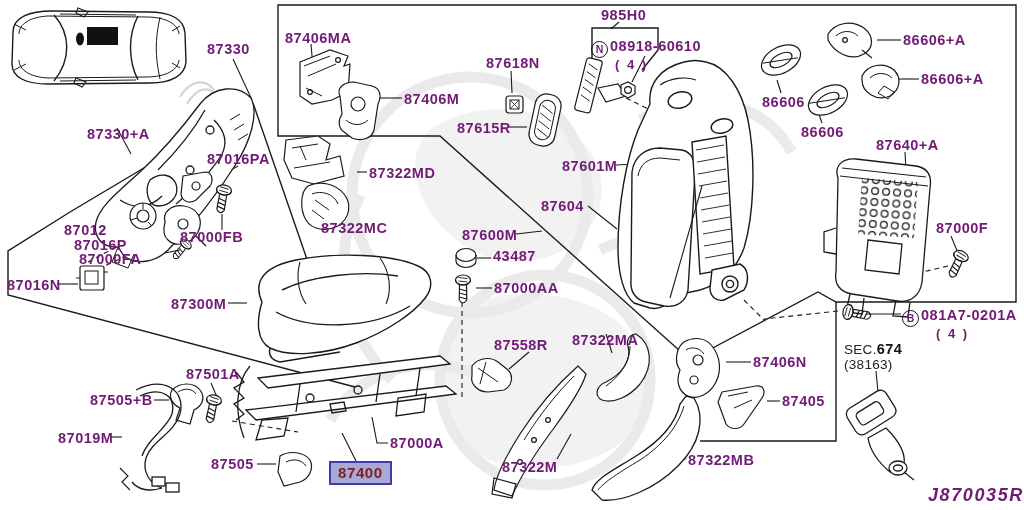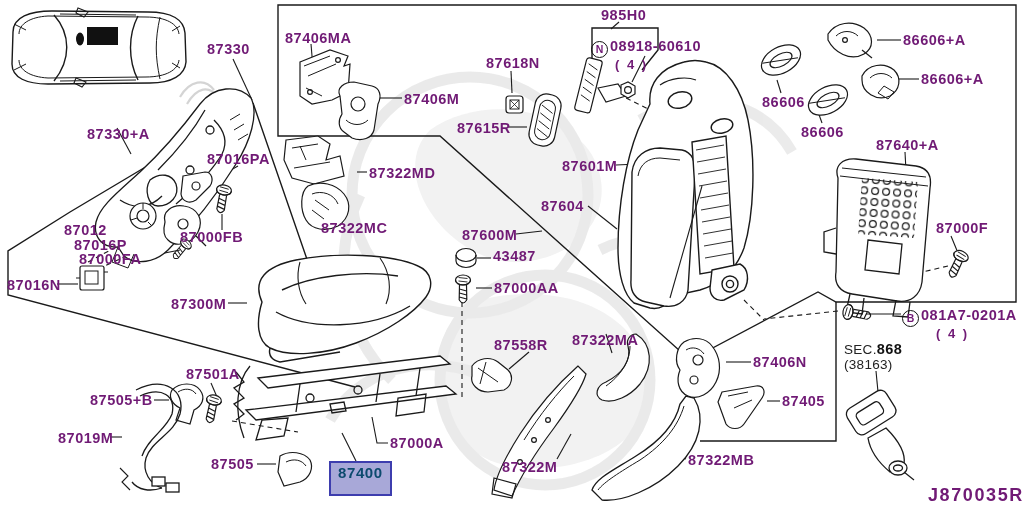--- a/index.html
+++ b/index.html
@@ -1,27 +1,27 @@
 <!DOCTYPE html>
 <html><head>
 <meta charset="utf-8">
 <style>
   html,body{margin:0;padding:0;background:#fff;}
   #stage{position:relative;width:1024px;height:510px;background:#ffffff;overflow:hidden;
          font-family:"Liberation Sans",sans-serif;}
   #art{position:absolute;left:0;top:0;}
   .lbl{position:absolute;font:700 14.5px/1.05 "Liberation Sans",sans-serif;
        letter-spacing:.5px;color:#701a75;white-space:nowrap;}
-  .code{font-size:18px;letter-spacing:1.6px;}
+  .code{font-size:18px;letter-spacing:1.6px;font-style:italic;}
   .circ{display:inline-block;width:15px;height:15px;border:1.7px solid #121212;border-radius:50%;
         font-size:10.5px;line-height:15px;text-align:center;margin-right:2px;vertical-align:-2px;
         font-weight:700;letter-spacing:0;}
   .qty{font-size:13px;letter-spacing:2px;margin-top:0px;}
-  .hl{position:absolute;background:#a8a8d8;border:2px solid #3d3dae;color:#0c4a6e;
-      padding:2px 7px 14px 7px;font:700 15px/1 "Liberation Sans",sans-serif;letter-spacing:.6px;text-align:right;}
+  .hl{position:absolute;background:#a8a8d8;border:2px solid #3d3dae;color:#7f1d1d;
+      padding:2px 7px 3px 7px;font:700 15px/1 "Liberation Sans",sans-serif;letter-spacing:.6px;text-align:right;}
   .sec{font:400 13.5px/1.1 "Liberation Sans",sans-serif;color:#222;letter-spacing:.3px;}
   .sec b{font-size:14.5px;letter-spacing:.5px;color:#111;}
   .sec .sub{font-size:13.5px;}
 </style>
 </head>
 <body>
 
 <div id="stage">
 
 <svg id="art" width="1024" height="510" viewBox="0 0 1024 510">
@@ -374,21 +374,21 @@
 <div class="lbl" style="left:591px;top:39px">
   <span><span class="circ">N</span><span>08918-60610</span></span>
   <div class="qty" style="margin-left:24px">( 4 )</div>
 </div>
 <div class="lbl" style="left:902px;top:308px">
   <span><span class="circ">B</span><span>081A7-0201A</span></span>
   <div class="qty" style="margin-left:34px">( 4 )</div>
 </div>
 
 <div class="lbl sec" style="left:844px;top:342px">
-  <div><span>SEC.</span><b>868</b></div>
+  <div><span>SEC.</span><b>674</b></div>
   <div class="sub">(38163)</div>
 </div>
 
 <div class="hl" style="left:329px;top:461px">87400</div>
 
 <div class="lbl code" style="left:928px;top:486px">J870035R</div>
 
 </div>
 
 </body></html>

